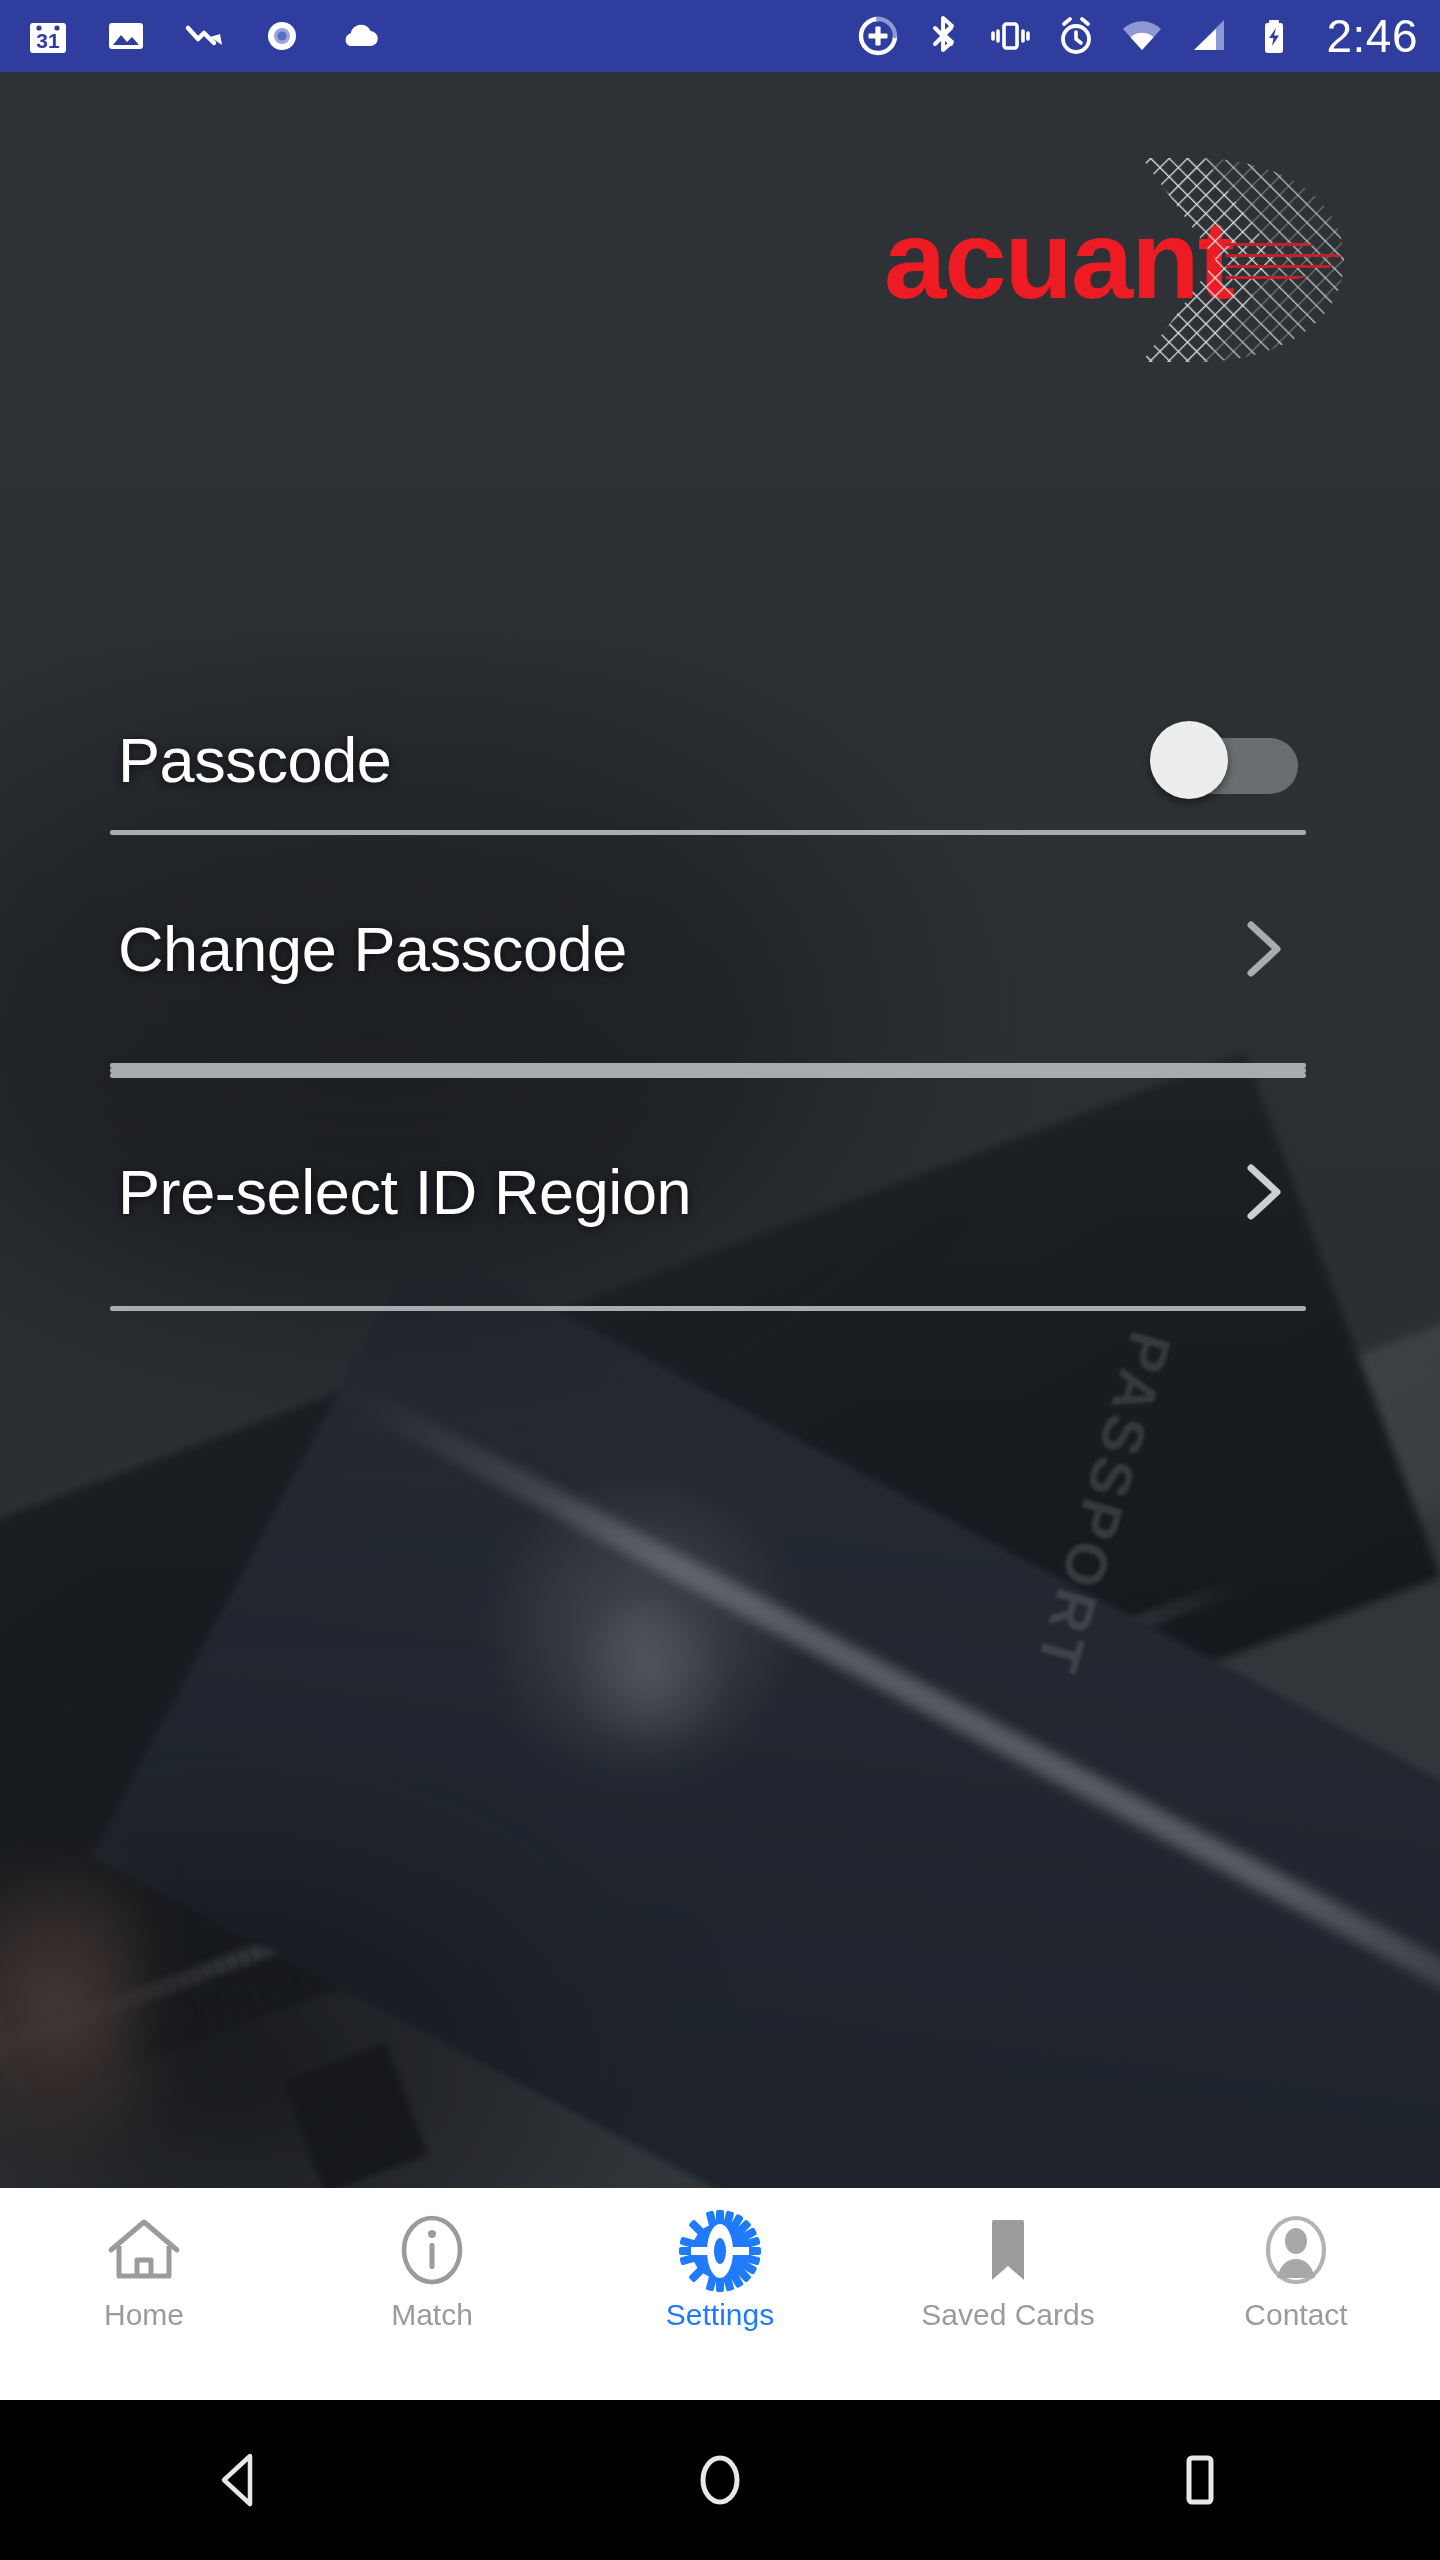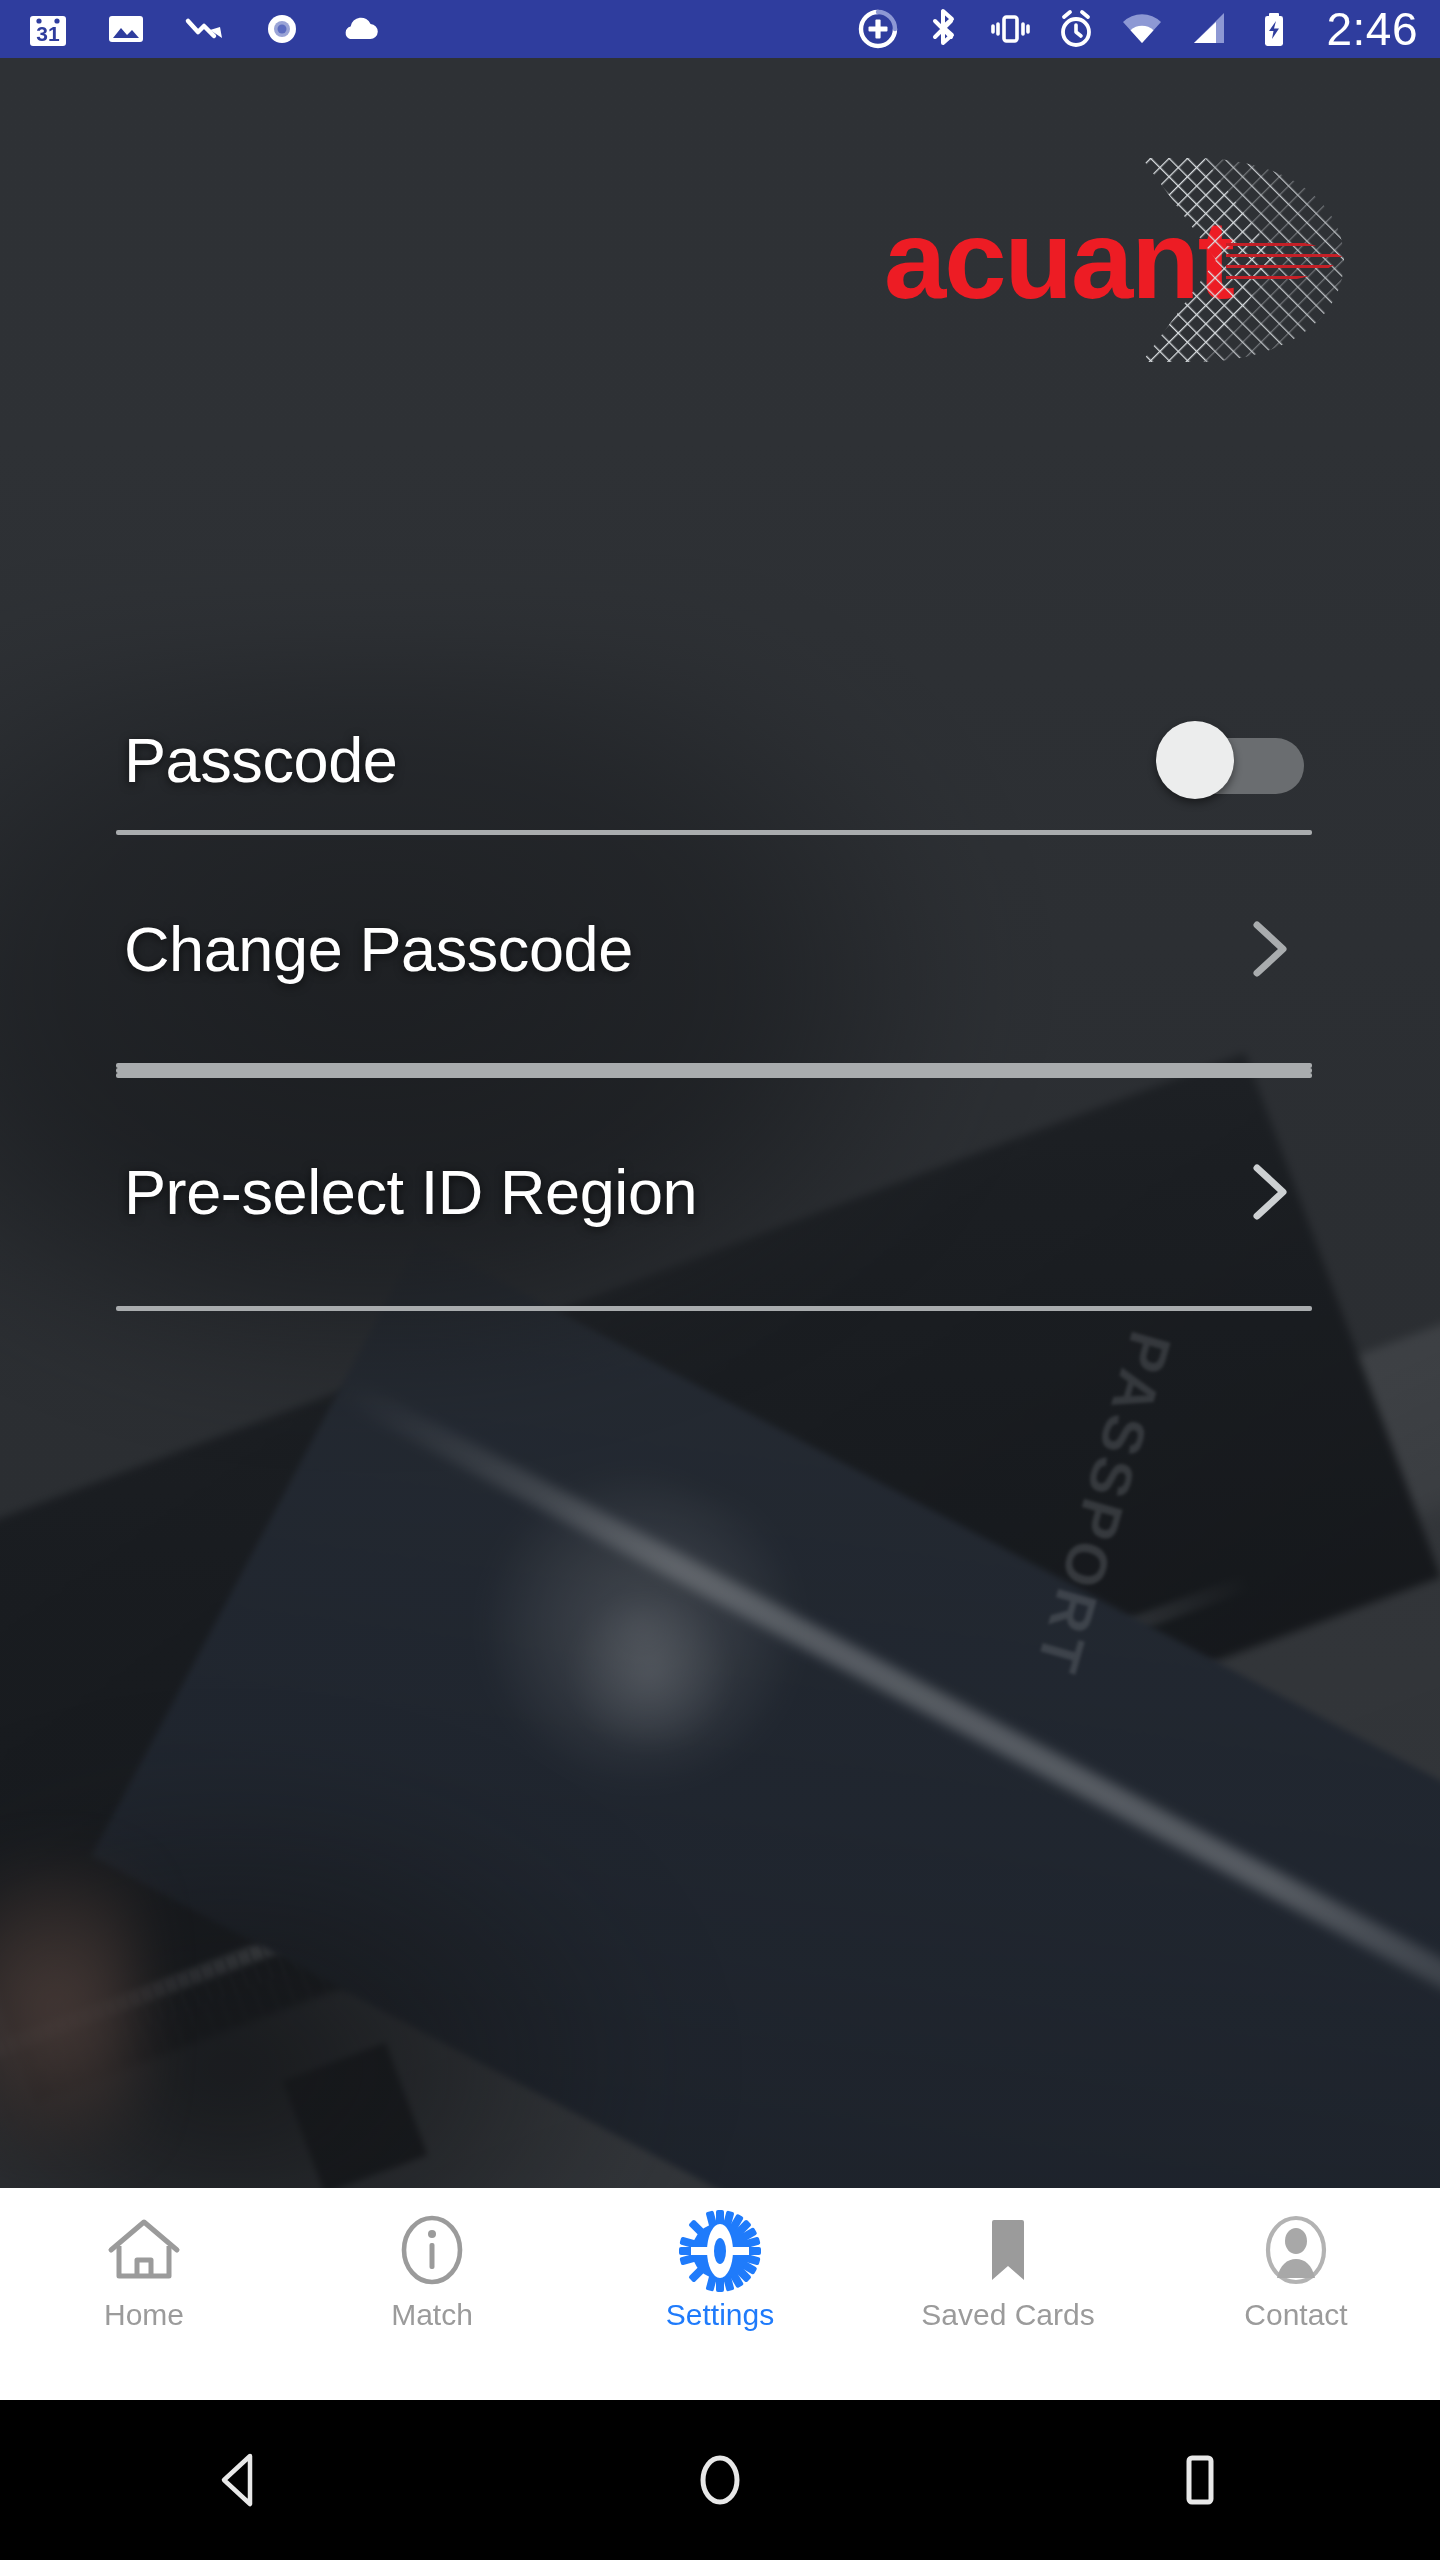--- a/index.html
+++ b/index.html
@@ -16,21 +16,21 @@
     height: 2560px;
     overflow: hidden;
     background: #2e3135;
   }
 
   
   #status-bar {
     position: absolute;
     left: 0; top: 0;
     width: 1440px;
-    height: 58px;
+    height: 72px;
     background: #2f3d9e;
     display: flex;
     align-items: center;
     box-sizing: border-box;
     padding: 0 22px 0 26px;
     z-index: 40;
   }
   .sb-left {
     display: flex;
     align-items: center;
@@ -220,21 +220,21 @@
     right: 96px; top: 140px;
     width: 470px;
     height: 240px;
     z-index: 10;
   }
   #logo svg { display: block; width: 100%; height: 100%; }
 
   
   #settings-list {
     position: absolute;
-    left: 6px; top: 690px;
+    left: 0; top: 690px;
     width: 1416px;
     z-index: 20;
   }
   .setting-row {
     position: relative;
     box-sizing: border-box;
     padding: 0 118px 0 118px;
     display: flex;
     align-items: center;
     justify-content: space-between;

